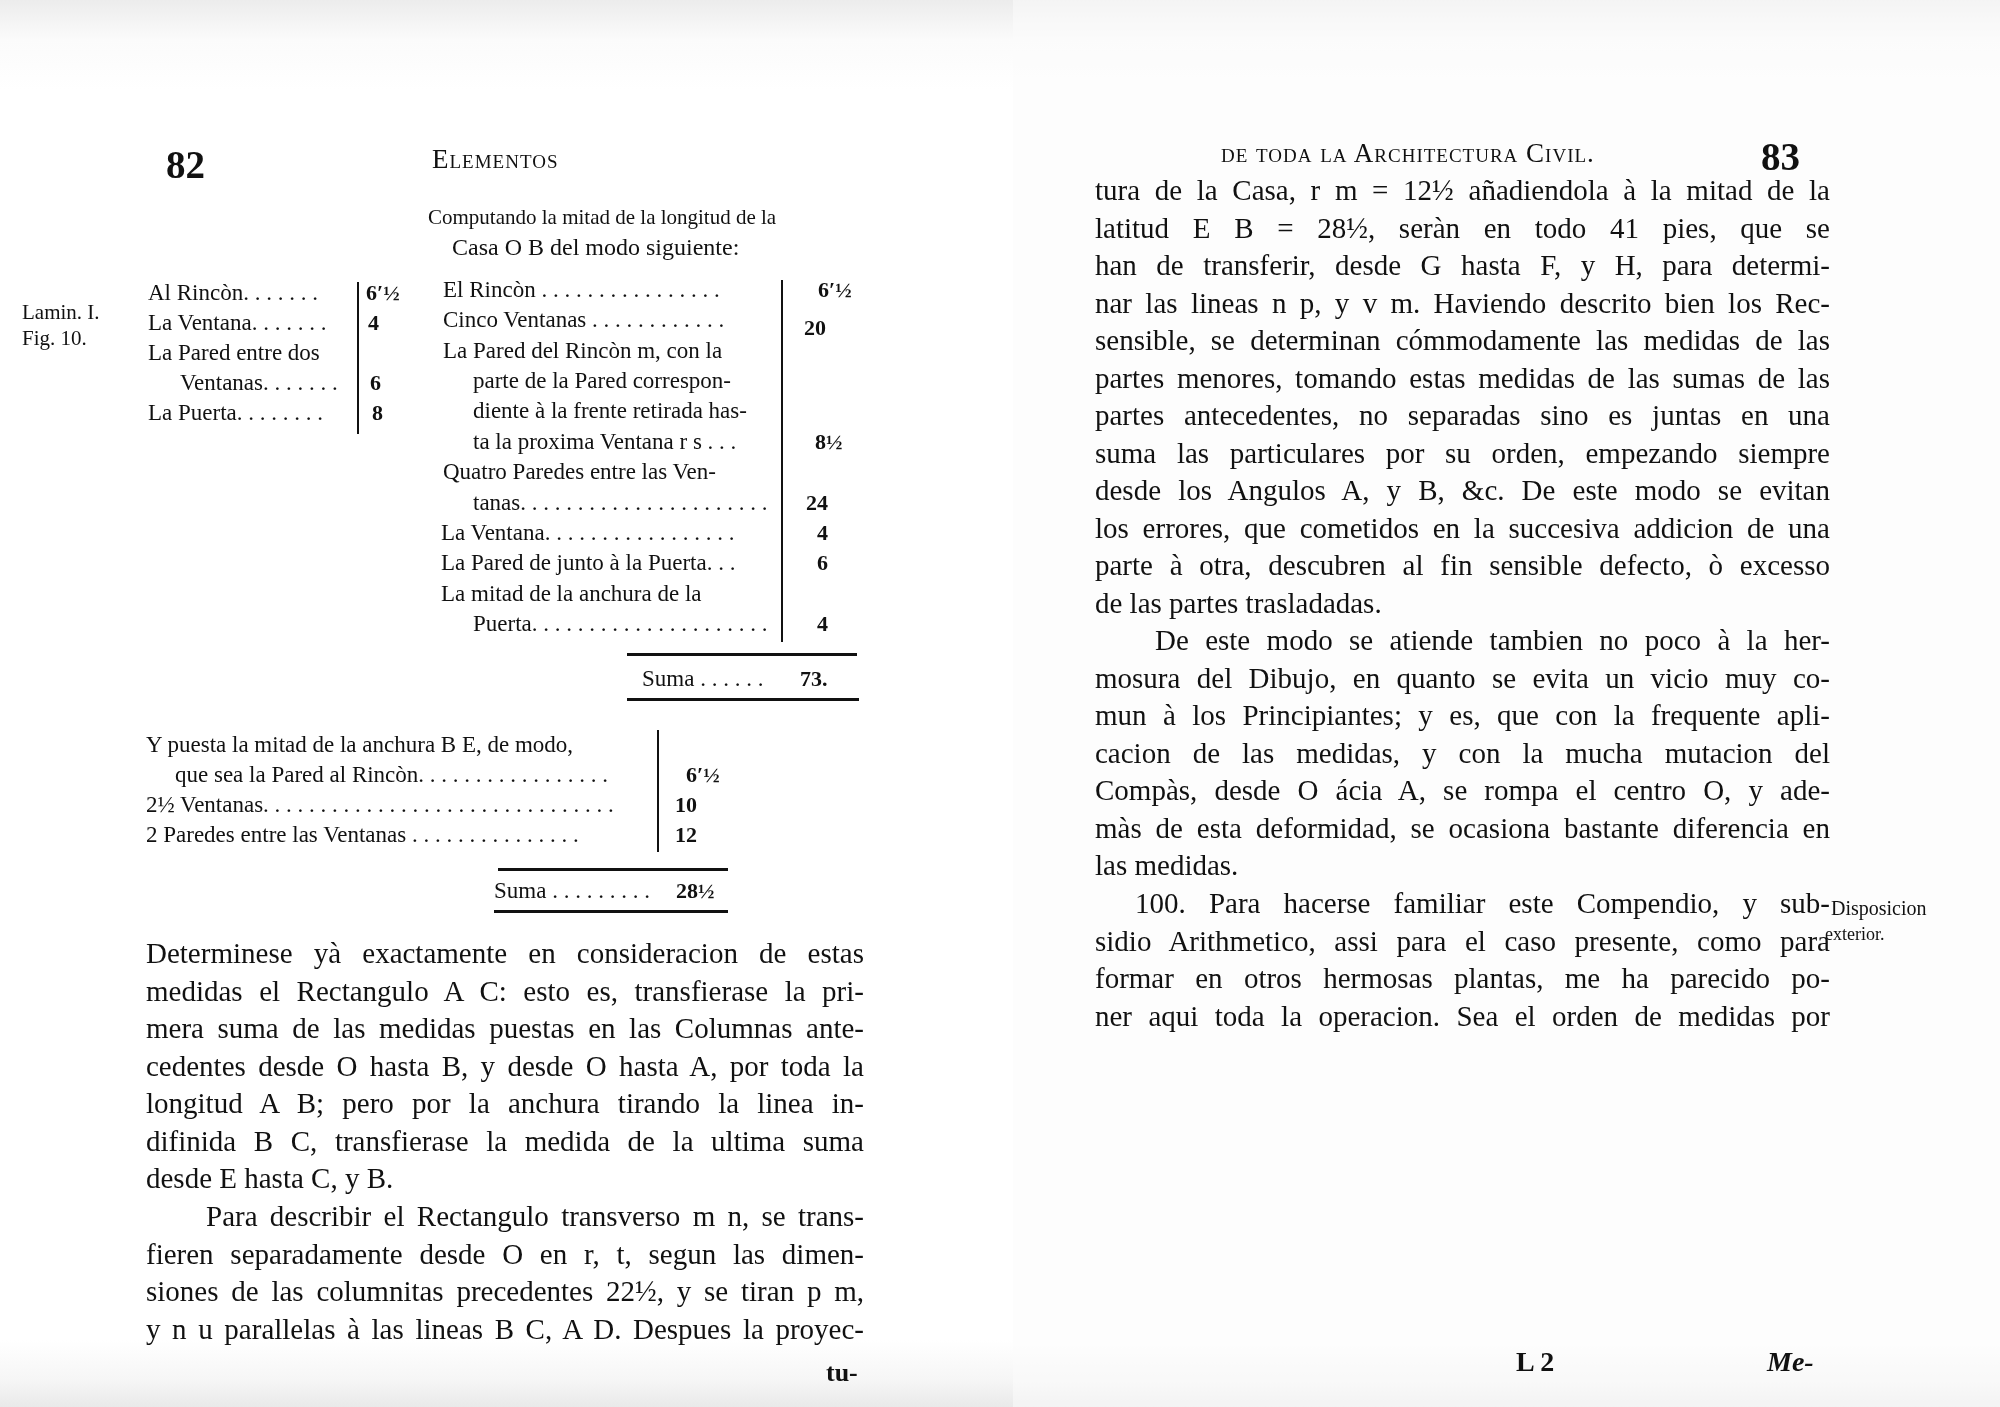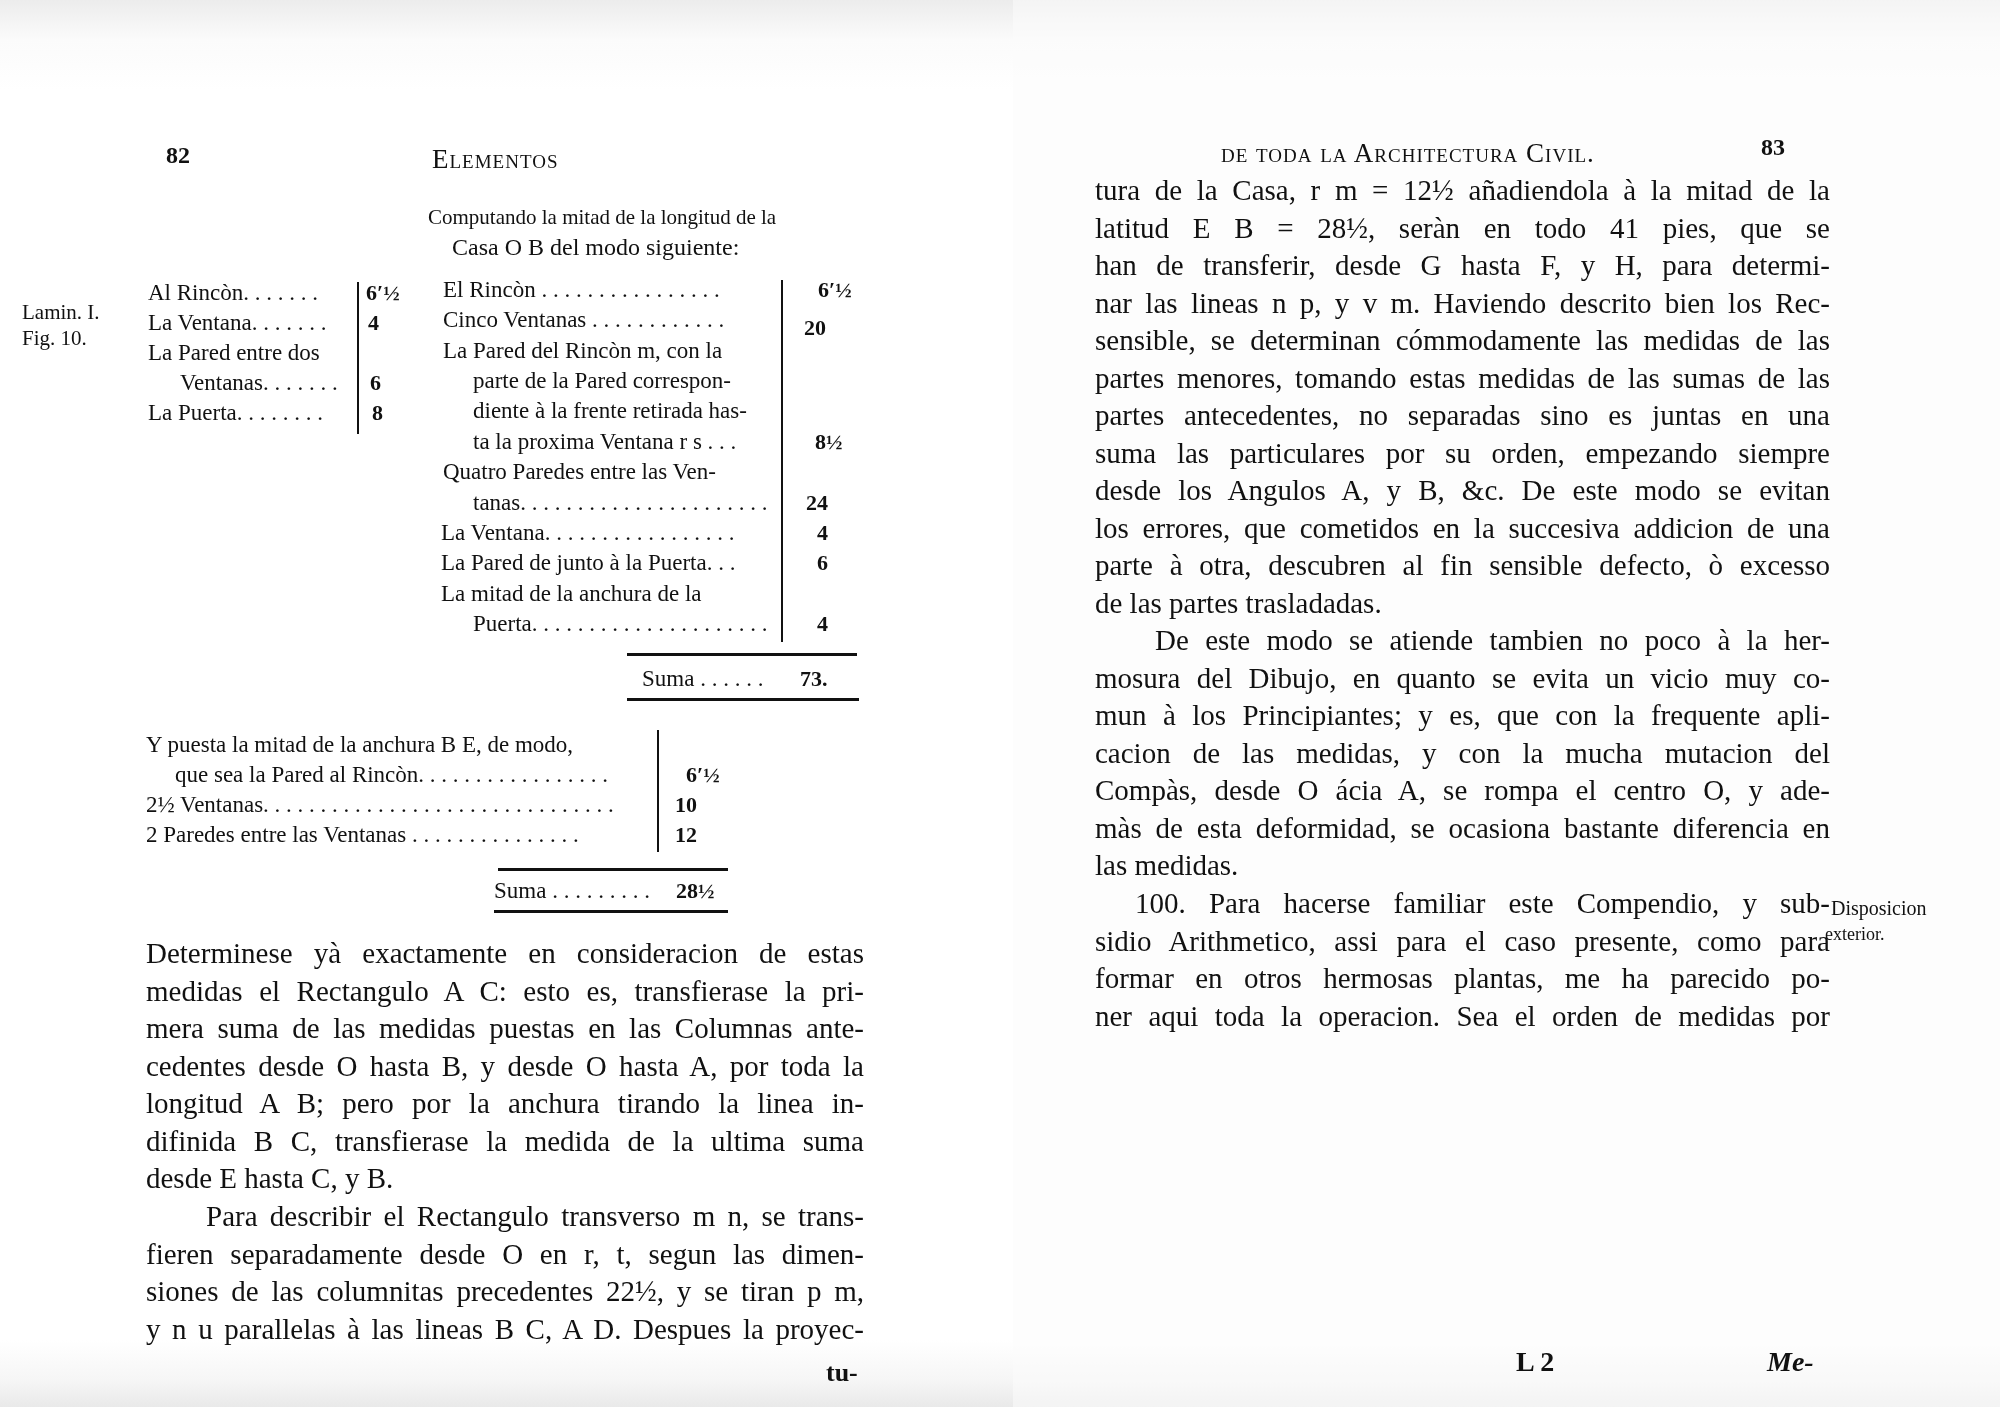--- a/index.html
+++ b/index.html
@@ -6,21 +6,21 @@
     body {
       width: 2000px; height: 1407px; overflow: hidden; position: relative;
       background: linear-gradient(to bottom, #ececec 0px, #fbfbfb 40px, #ffffff 90px, #ffffff 1340px, #f6f6f6 1380px, #e9e9e9 1407px);
       font-family: "Liberation Serif", "DejaVu Serif", serif;
       color: #111;
     }
     .page { position: absolute; top: 0; height: 1407px; }
     .page-left { left: 0; width: 1013px; }
     .page-right { left: 1013px; width: 987px; background: rgba(252,252,252,0.55); }
     .abs { position: absolute; white-space: nowrap; }
-    .hdr-num { font-size: 24px; font-weight: bold; }
+    .hdr-num { font-size: 39px; font-weight: bold; }
     .hdr-title { font-size: 27px; letter-spacing: 1px; font-variant: small-caps; }
     .margin-note { font-size: 21px; line-height: 25px; }
     .tbl-text { font-size: 23px; line-height: 30.5px; }
     .tbl-val { font-size: 22px; font-weight: bold; line-height: 30.5px; }
     .vrule { position: absolute; width: 2px; background: #111; }
     .hrule { position: absolute; height: 3px; background: #111; }
     .body-text { font-size: 29px; line-height: 37.5px; text-align: justify; text-align-last: justify; }
     .body-line { display: block; height: 37.5px; white-space: nowrap; }
     .justify-line { text-align: justify; text-align-last: justify; white-space: normal; }
     .indent { padding-left: 60px; }

